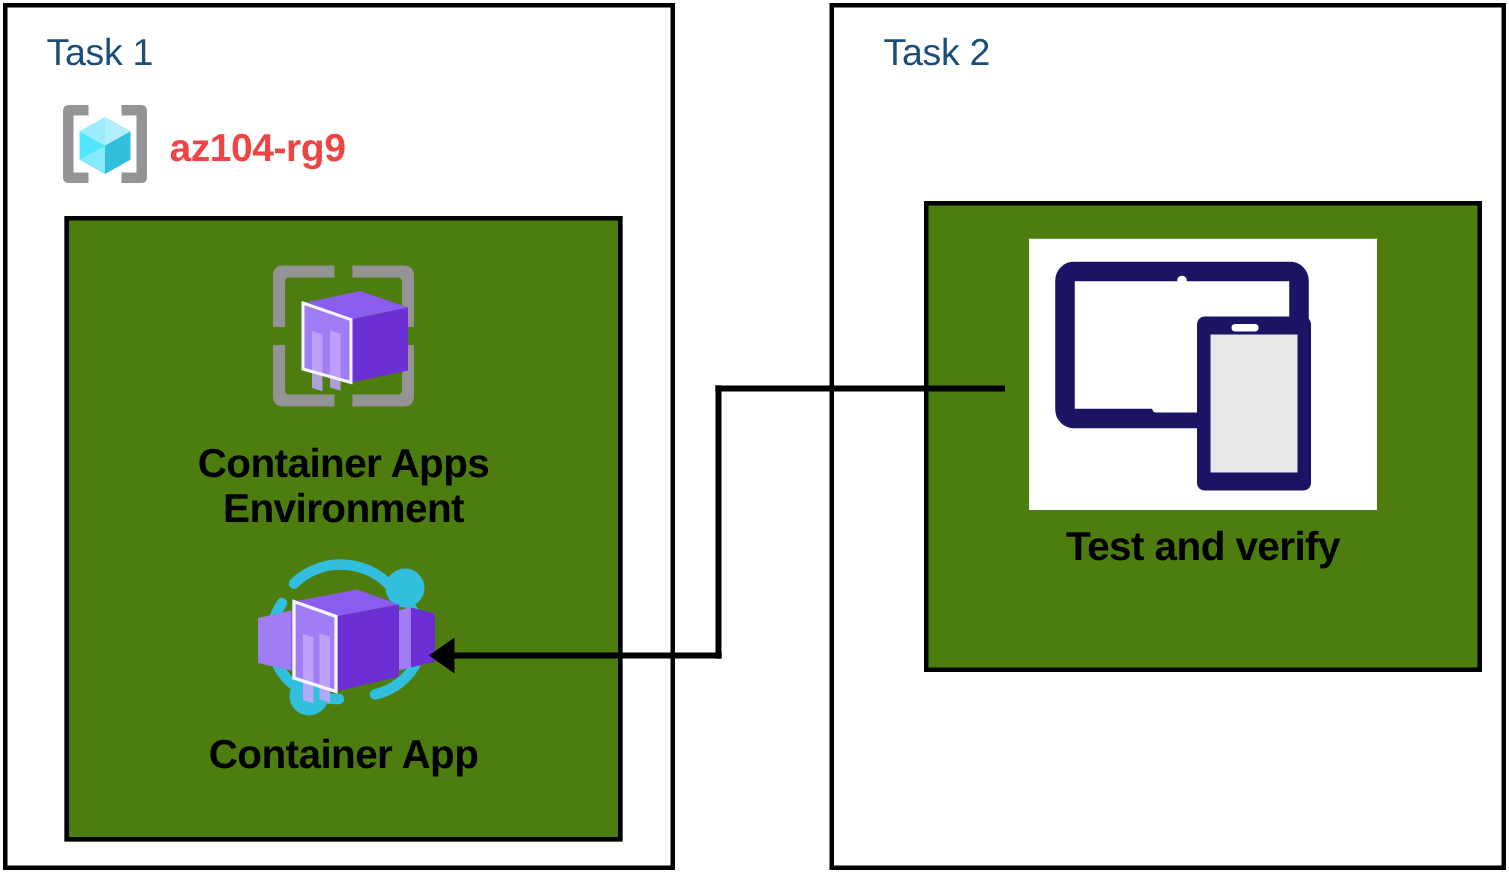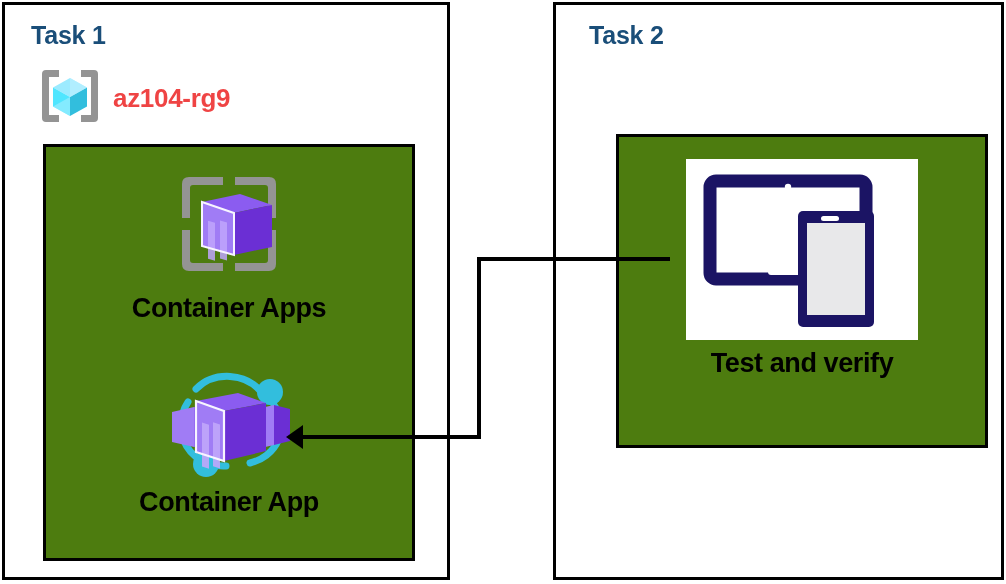--- a/index.html
+++ b/index.html
@@ -21,21 +21,21 @@
     background: #ffffff;
     border: 3px solid #000000;
     box-sizing: border-box;
   }
   #panel-task1 { left: 2px;   top: 2px; width: 448px; height: 578px; }
   #panel-task2 { left: 553px; top: 2px; width: 451px; height: 578px; }
 
   .panel-title {
     position: absolute;
     font-size: 25px;
-    font-weight: bold;
+    font-weight: normal;
     letter-spacing: -0.2px;
     color: #1a4e79;
     white-space: nowrap;
   }
   #panel-task1 .panel-title { left: 26px; top: 16px; }
   #panel-task2 .panel-title { left: 33px; top: 16px; }
 
   
   #resource-group-row {
     position: absolute;
@@ -157,20 +157,21 @@
           <path d="M66 50 L104 42 L104 84 L66 92 Z" fill="#6b2fd4"></path>
 
           <rect x="40" y="45.5" width="7" height="38" fill="#c0a6fb" opacity="0.85" transform="skewY(17)"></rect>
           <rect x="52" y="41.5" width="7" height="38" fill="#c0a6fb" opacity="0.85" transform="skewY(17)"></rect>
 
           <path d="M34 39 L66 50 L66 92 L34 83 Z" fill="none" stroke="#f7f5ff" stroke-width="2"></path>
         </svg>
       </span>
       <div class="resource-label">
         <span>Container Apps</span>
+        <span class="line2">Environment</span>
       </div>
     </div>
 
     <div class="resource" id="resource-container-app">
       <span class="icon">
         <svg width="150" height="110" viewBox="0 0 150 110" aria-hidden="true">
 
           <path d="M42 20 A42 38 0 0 1 108 24" fill="none" stroke="#32bedd" stroke-width="7" stroke-linecap="round"></path>
           <path d="M120 36 A42 38 0 0 1 96 94" fill="none" stroke="#32bedd" stroke-width="7" stroke-linecap="round"></path>
           <path d="M72 97 A42 38 0 0 1 30 72" fill="none" stroke="#32bedd" stroke-width="7" stroke-linecap="round"></path>

